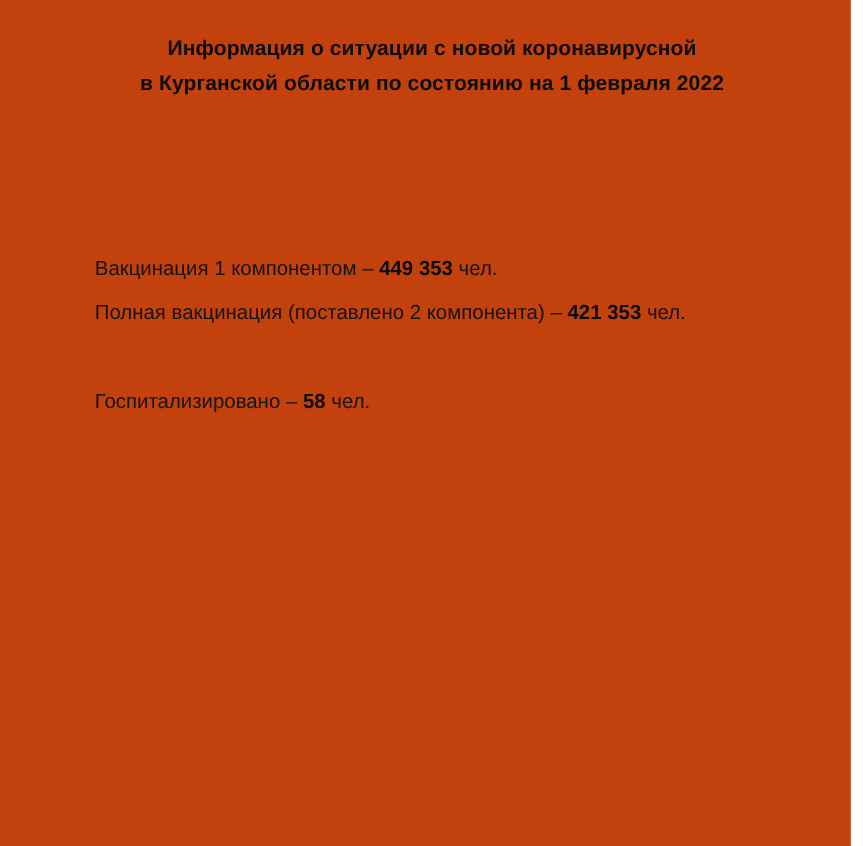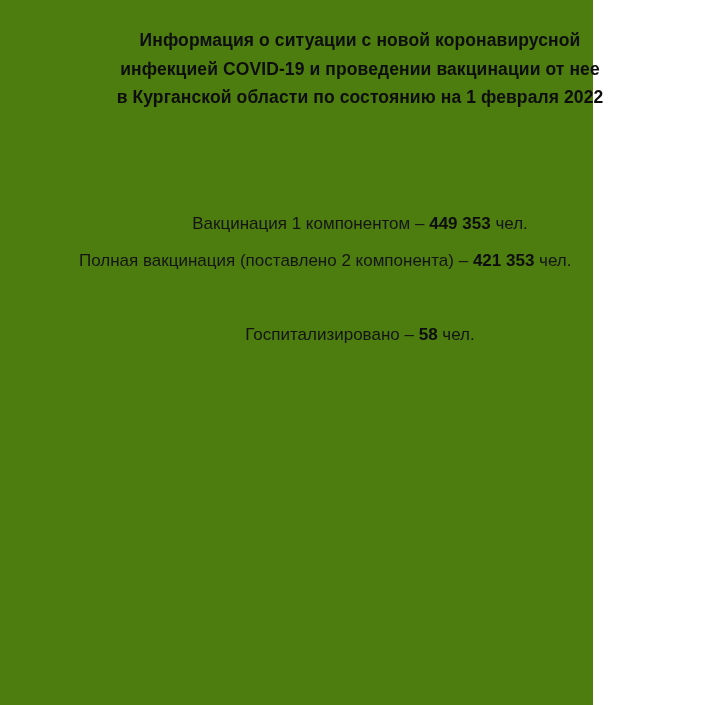--- a/index.html
+++ b/index.html
@@ -10,23 +10,23 @@
   body {
     width: 719px;
     height: 705px;
     font-family: "Liberation Sans", "DejaVu Sans", sans-serif;
     color: #111111;
     -webkit-font-smoothing: antialiased;
     overflow: hidden;
   }
   .page {
     position: relative;
-    width: 593px;
+    width: 709px;
     height: 705px;
-    background: #4d7c0f;
+    background: #c2410c;
     box-sizing: border-box;
   }
   .doc-title {
     position: absolute;
     left: 79px;
     top: 26px;
     width: 562px;
     text-align: center;
     font-size: 17.5px;
     font-weight: bold;
@@ -38,21 +38,20 @@
     position: absolute;
     left: 79px;
     top: 205px;
     width: 562px;
   }
   .para {
     font-size: 17px;
     line-height: 37px;
     color: #141414;
     margin: 0;
-    text-align: center;
   }
   .para-justify {
     text-align: justify;
     text-align-last: left;
   }
   .spacer-line {
     height: 37px;
   }
   .num {
     font-weight: bold;
@@ -62,21 +61,20 @@
     white-space: nowrap;
   }
 </style>
 </head>
 <body>
 
 <div class="page">
 
   <div class="doc-title">
     <div>Информация о ситуации с новой коронавирусной</div>
-    <div>инфекцией COVID-19 и проведении вакцинации от нее</div>
     <div>в Курганской области по состоянию на 1 февраля 2022</div>
   </div>
 
   <div class="body-block">
 
     <p class="para"><span>Вакцинация 1 компонентом</span> <span>–</span> <span class="num">449 353</span> <span>чел.</span></p>
 
     <p class="para para-justify"><span>Полная вакцинация (поставлено 2 компонента)</span> <span>–</span> <span class="num nowrap">421 353</span> <span>чел.</span></p>
 
     <div class="spacer-line"></div>

